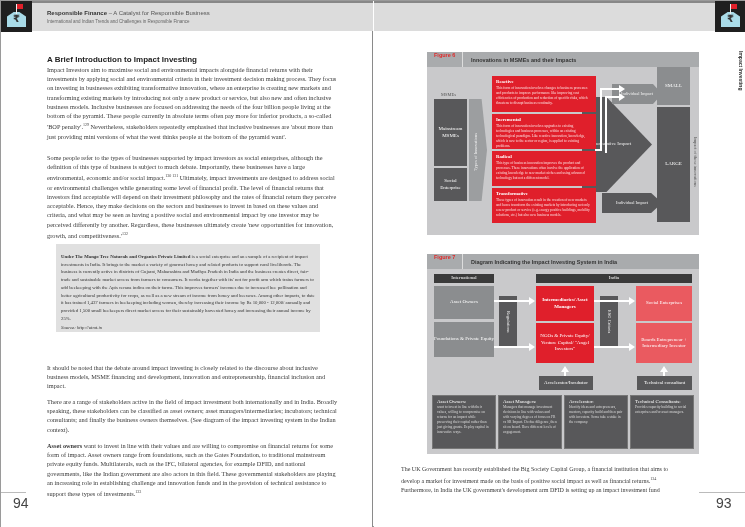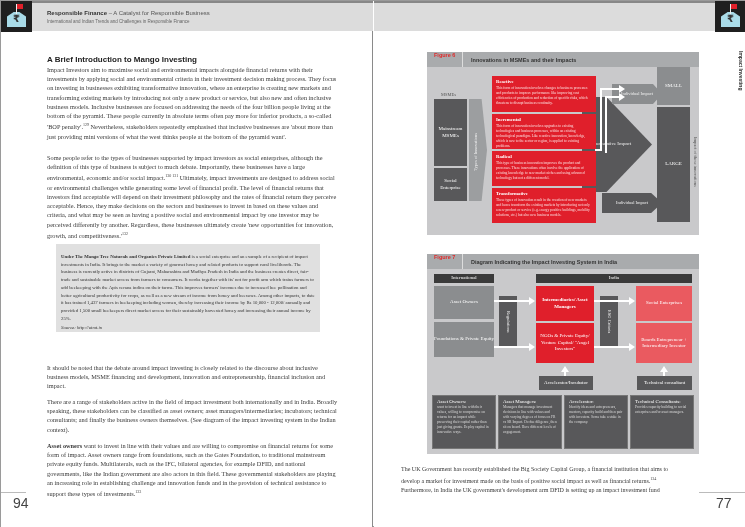--- a/index.html
+++ b/index.html
@@ -82,21 +82,21 @@
     <div class="header-band"></div>
     <div class="logo" style="left:0;">
       <div class="roof"></div>
         <div class="rupee">₹</div>
         <div class="flag-pole"></div>
         <div class="flag"></div>
     </div>
     <div class="hdr-title"><b>Responsible Finance</b><span> – A Catalyst for Responsible Business</span></div>
     <div class="hdr-sub">International and Indian Trends and Challenges in Responsible Finance</div>
 
-    <div class="h2">A Brief Introduction to Mango Investing</div>
+    <div class="h2">A Brief Introduction to Impact Investing</div>
 
     <div class="para" style="top:64px;"><span>Impact Investors aim to maximise social and environmental impacts alongside financial returns with their investments by applying social and environmental criteria in their investment decision making process. They focus on investing in businesses exhibiting transformative innovation, where an enterprise is creating new markets and transforming existing markets by introducing not only a new product or service, but also new and often inclusive business models. Inclusive businesses are focused on addressing the needs of the four billion people living at the bottom of the pyramid. These people currently in absolute terms often pay more for inferior products, a so-called 'BOP penalty'.</span><sup>129</sup><span> Nevertheless, stakeholders repeatedly emphasised  that inclusive businesses are 'about more than just providing mini versions of what the west thinks people at the bottom of the pyramid want'.</span></div>
 
     <div class="para" style="top:152px;"><span>Some people refer to the types of businesses supported by impact investors as social enterprises, although the definition of this type of business is subject to much debate. Importantly, these businesses have a large environmental, economic and/or social impact.</span><sup>130 131</sup><span> Ultimately, impact investments are designed to address social or environmental challenges while generating some level of financial profit. The level of financial returns that investors find acceptable will depend on their investment philosophy and the rates of financial return they perceive acceptable. Hence, they make decisions on the sectors and businesses to invest in based on these values and criteria, and what may be seen as having a positive social and environmental impact by one investor may be perceived differently by another. Regardless, these businesses ultimately create 'new opportunities for innovation, growth, and competitiveness.'</span><sup>132</sup></div>
 
     <div class="case-box">
       <p><b>Under The Mango Tree Naturals and Organics Private Limited</b><span> is a social enterprise and an example of a recipient of impact investments in India. It brings to the market a variety of gourmet honey and related products to support rural livelihoods. The business is currently active in districts of Gujarat, Maharashtra and Madhya Pradesh in India and the business creates direct, fair-trade and sustainable market access from farmers to consumers. It works together with its' not for profit arm which trains farmers to add beekeeping with the Apis cerana indica on their farms. This improves farmers' incomes due to increased bee pollination and better agricultural productivity for crops, as well as a new stream of income from honey and beeswax. Among other impacts, to date it has trained 1,437 farmers in beekeeping including women, thereby increasing their income by Rs 10,000 - 12,000/ annually and provided 1,500 small beekeepers direct market access for their sustainably harvested honey and increasing their annual income by 25%.</span></p>
       <p class="src">Source: http://utmt.in</p>
     </div>
 
@@ -220,15 +220,15 @@
         </div>
       <div class="desc-card" style="left:203px; top:141px; width:64px; height:54px;">
           <h5>Technical Consultants:</h5>
           <p>Provides capacity building to social enterprises and/or asset managers.</p>
         </div>
     </div>
 
     <div class="para" style="left:27px; top:464px; width:270px; font-size:6px; line-height:9px;"><span>The UK Government has recently established the Big Society Capital Group, a financial institution that aims to develop a market for investment made on the basis of positive social impact as well as financial returns.</span><sup>134</sup><span> Furthermore, in India the UK government's development arm DFID is setting up an impact investment fund</span></div>
 
     <div class="pn-rule" style="left:325px; top:491px; width:47px;"></div>
-    <div class="pagenum" style="left:342px; top:494px;">77</div>
+    <div class="pagenum" style="left:342px; top:494px;">93</div>
   </div>
 </div>
 
 </body></html>

